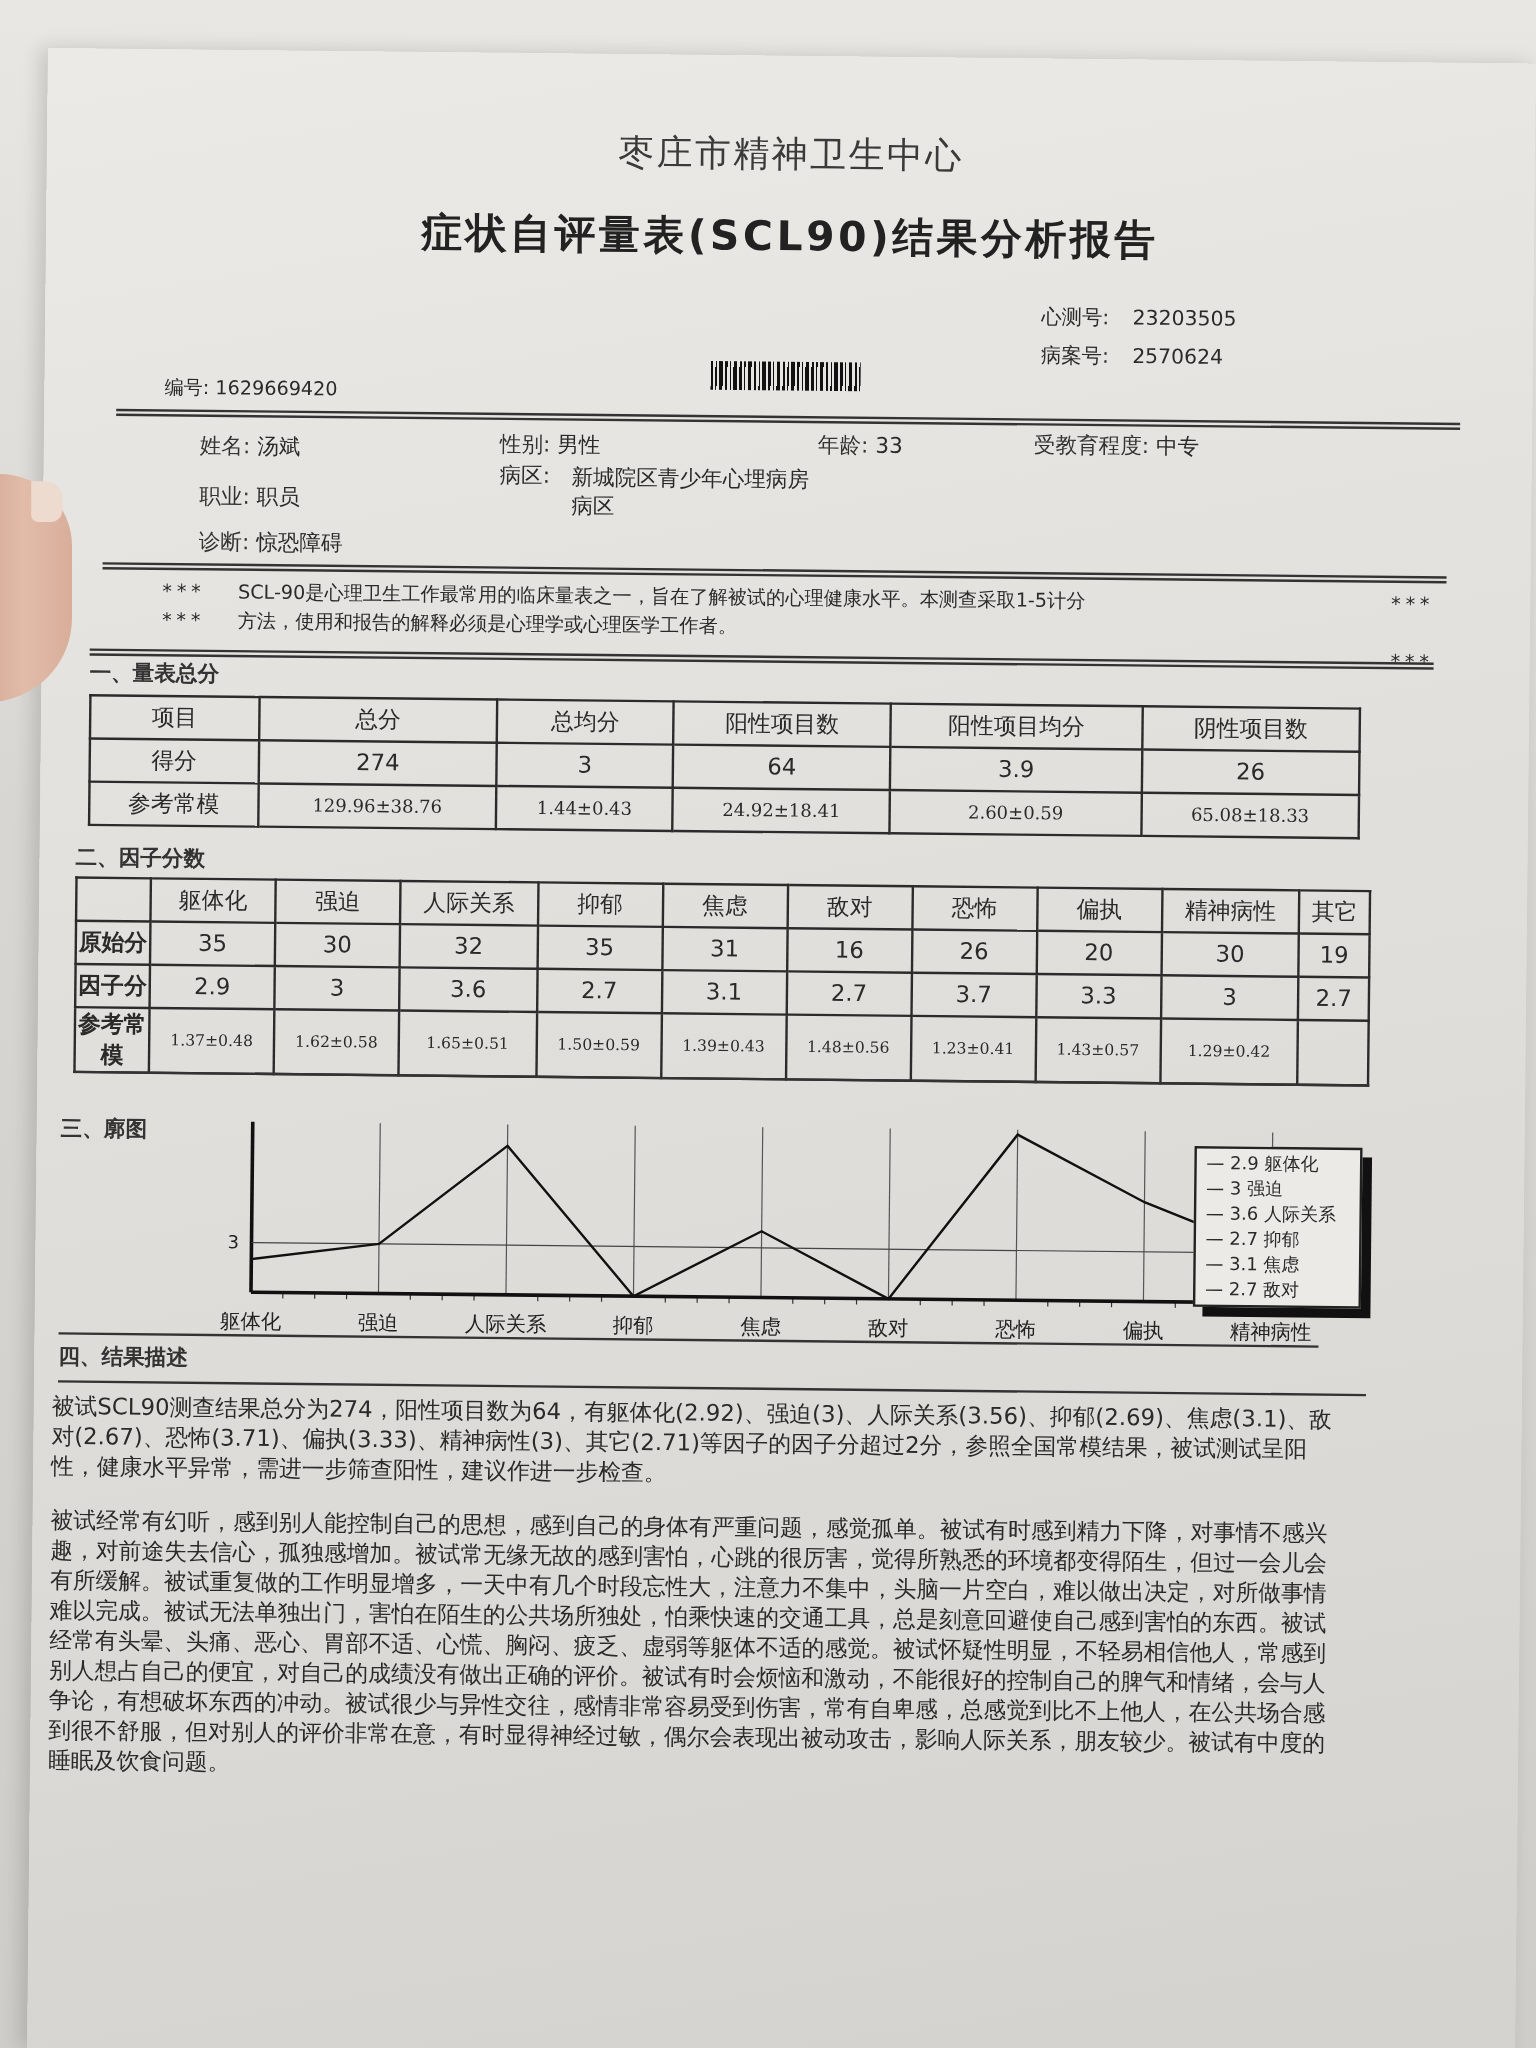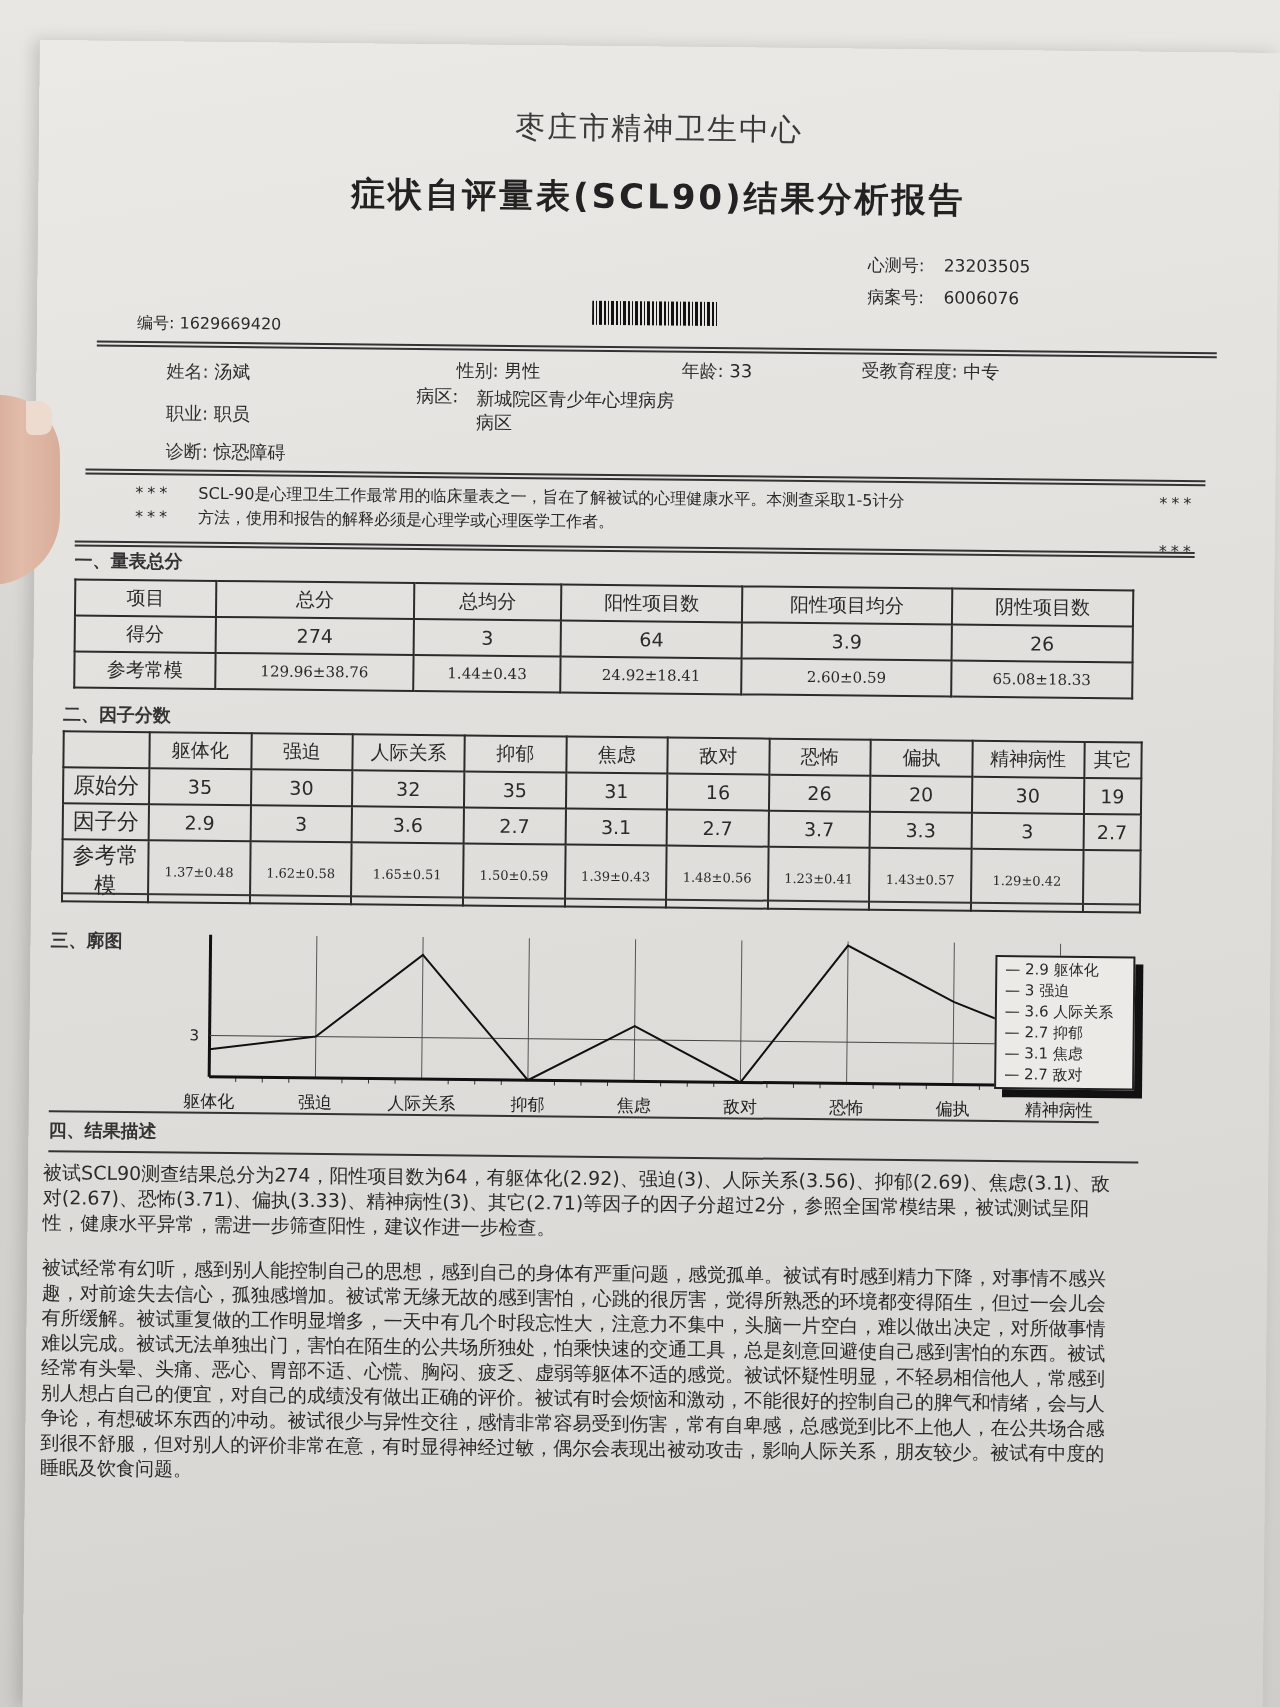--- a/index.html
+++ b/index.html
@@ -64,21 +64,21 @@
 
     .section-title { position: absolute; left: 0; font-size: 18px; font-weight: bold; color: #333; }
 
     table { border-collapse: collapse; position: absolute; }
     td { border: 2px solid #2b2b2b; text-align: center; font-size: 19px; }
     .t1 { left: 0; top: 488px; width: 1060px; }
     .t1 td { height: 36px; }
     .t1 td.norm { font-family: "DejaVu Serif", "Liberation Serif", serif; font-size: 15px; }
     .t2 { left: -20px; top: 630px; width: 1080px; }
     .t2 td { height: 36px; font-size: 19px; }
-    .t2 td.rh { font-size: 22px; width: 86px; }
+    .t2 td.rh { font-size: 19px; width: 62px; font-weight: bold; }
     .t2 td.norm { font-family: "DejaVu Serif", "Liberation Serif", serif; font-size: 13px; white-space: nowrap; }
 
     .chart { position: absolute; left: 80px; top: 800px; width: 1000px; height: 190px; }
     .legend {
       position: absolute; left: 920px; top: 790px; width: 140px; height: 134px;
       border: 2px solid #222; background: #eceae7;
       box-shadow: 8px 8px 0 #111;
       font-size: 15px; line-height: 21px; padding: 2px 8px;
     }
     .legend .item::before { content: "— "; }
@@ -101,36 +101,36 @@
     <div class="hospital">枣庄市精神卫生中心</div>
     <div class="report-title">症状自评量表(SCL90)结果分析报告</div>
 
     <div class="meta-right">
       <div class="row">
         <span>心测号:</span>
         <span>23203505</span>
       </div>
       <div class="row">
         <span>病案号:</span>
-        <span>6006076</span>
+        <span>2570624</span>
       </div>
     </div>
     <div class="barcode"></div>
     <div class="serial">
       <span>编号:</span>
       <span>1629669420</span>
     </div>
 
     <div class="double-line" style="top:300px;"></div>
 
     <div class="patient">
       <div class="f" style="left:70px; top:30px;text-align:center;">
         <span class="lbl">姓名:</span> <span>汤斌</span>
       </div>
-      <div class="f" style="left:320px; top:26px;margin-left:40px;">
+      <div class="f" style="left:320px; top:26px;">
         <span class="lbl">性别:</span> <span>男性</span>
       </div>
       <div class="f" style="left:585px; top:24px;">
         <span class="lbl">年龄:</span> <span>33</span>
       </div>
       <div class="f" style="left:765px; top:22px;">
         <span class="lbl">受教育程度:</span> <span>中专</span>
       </div>
       <div class="f" style="left:70px; top:72px;">
         <span class="lbl">职业:</span> <span>职员</span>

